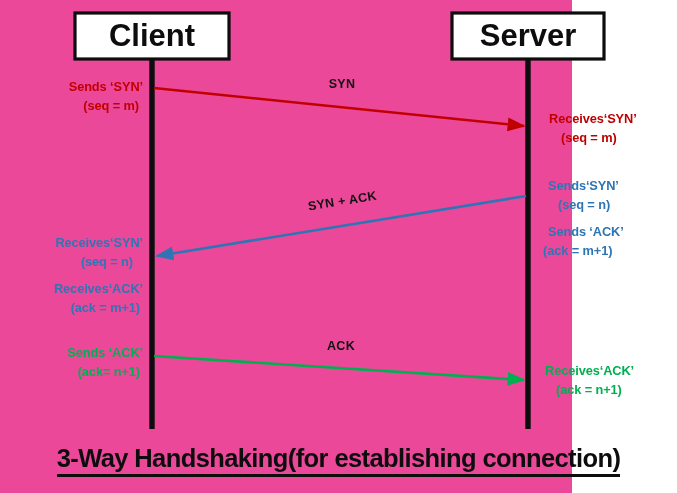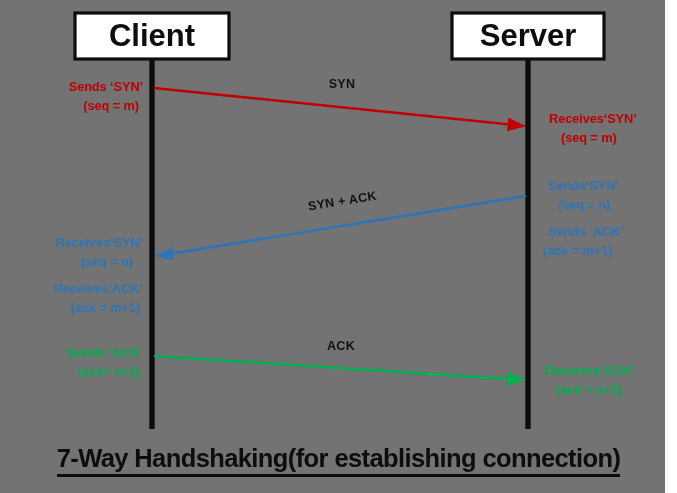--- a/index.html
+++ b/index.html
@@ -8,23 +8,23 @@
     background: #ffffff;
   }
   body {
     width: 677px;
     height: 493px;
     font-family: "Liberation Sans", sans-serif;
     overflow: hidden;
   }
   #diagram-root {
     position: relative;
-    width: 665px;
+    width: 572px;
     height: 493px;
-    background: #737373;
+    background: #ec4899;
   }
   svg#sequence-svg {
     position: absolute;
     top: 0;
     left: 0;
     width: 677px;
     height: 493px;
     display: block;
   }
   .node-box-rect {
@@ -165,16 +165,16 @@
     </g>
 
     <g>
       <text class="anno-text anno-green anchor-start" x="545" y="375">Receives‘ACK’</text>
       <text class="anno-text anno-green anchor-start" x="556" y="394">(ack = n+1)</text>
     </g>
 
   </svg>
 
   <div class="caption-wrap">
-    <span class="caption-text">7-Way Handshaking(for establishing connection)</span>
+    <span class="caption-text">3-Way Handshaking(for establishing connection)</span>
   </div>
 
 </div>
 
 </body></html>

